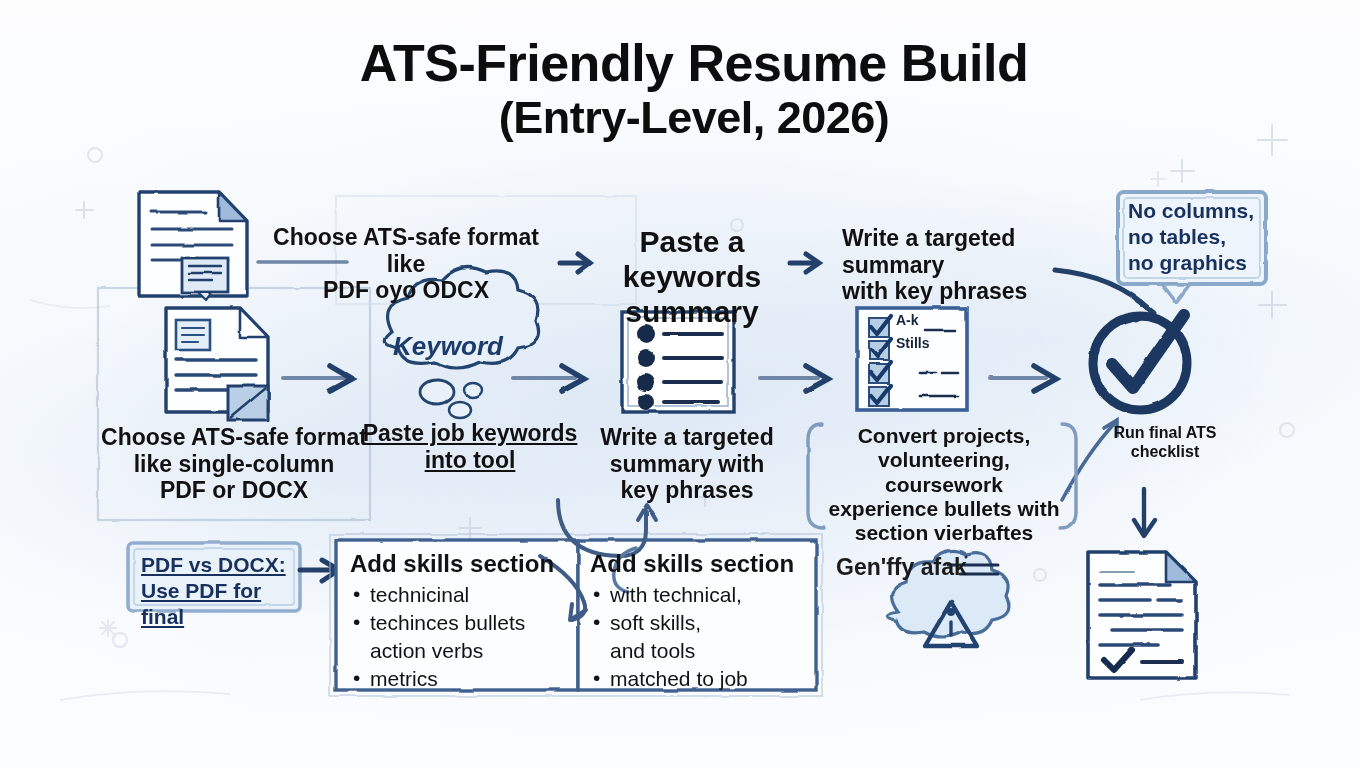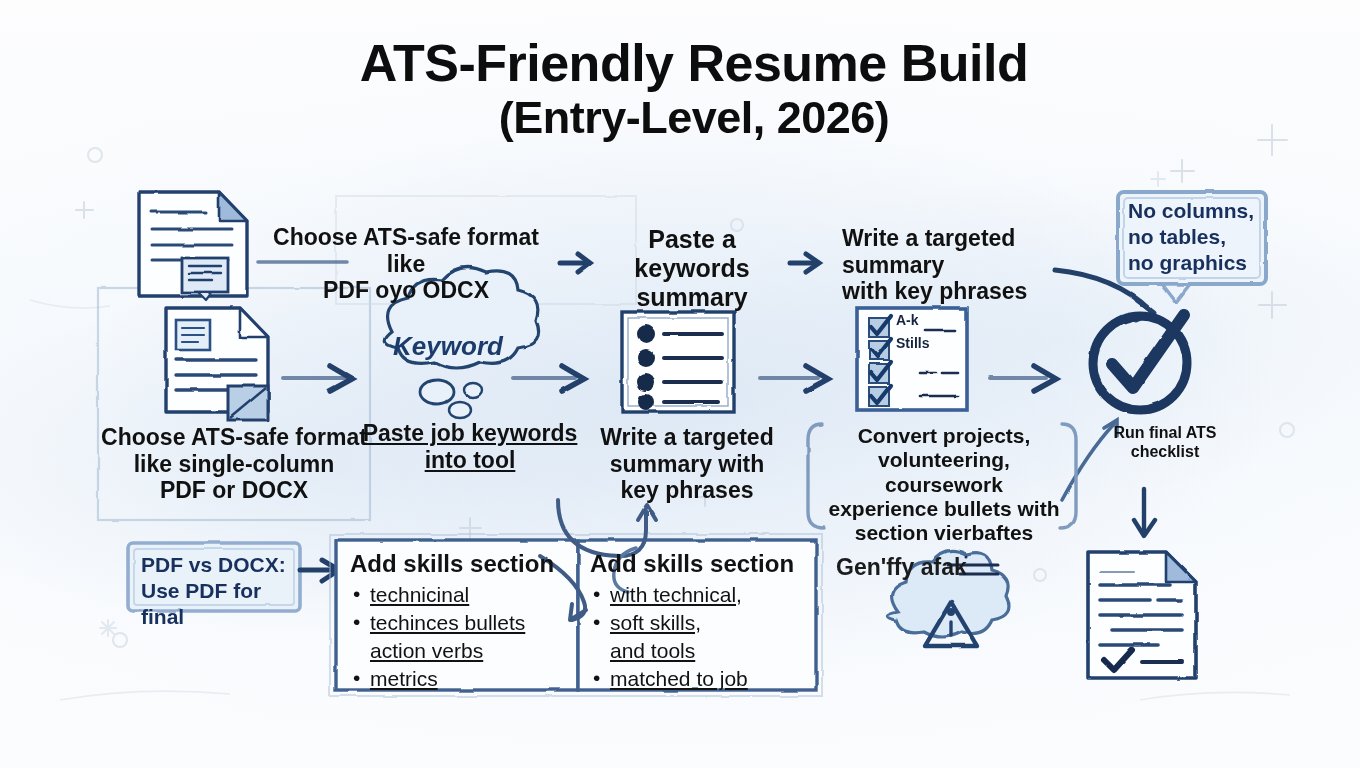--- a/index.html
+++ b/index.html
@@ -49,21 +49,21 @@
     color: #17305e;
     font-weight: bold;
     line-height: 1.24;
   }
   .boxtext {
     position: absolute;
     color: #121212;
     line-height: 1.2;
   }
   .boxtext .hd { font-weight: bold; font-size: 24px; display:block; }
-  .boxtext ul { margin: 0; padding: 0 0 0 20px; list-style: none; text-decoration: underline; }
+  .boxtext ul { margin: 0; padding: 0 0 0 20px; list-style: none; }
   .boxtext li { font-size: 21px; margin-top: 3px; position: relative; }
   .boxtext li.b::before {
     content: "\2022";
     position: absolute; left: -17px; top: -1px;
     font-size: 21px;
   }
   .boxtext li.cont { padding-left: 0; }
   .garble { position:absolute; font-weight:bold; font-size:23px; color:#1b1b1b; }
 </style>
 </head>
@@ -327,21 +327,21 @@
   <div class="title">
     <span>ATS-Friendly Resume Build</span>
     <span class="l2">(Entry-Level, 2026)</span>
   </div>
 
   <div class="lbl c" style="left:256px; top:224px; width:300px; font-size:23px;">
     <div>Choose ATS-safe format like</div>
     <div>PDF oyo ODCX</div>
   </div>
 
-  <div class="lbl c" style="left:592px; top:225px; width:200px; font-size:25px;">
+  <div class="lbl c" style="left:592px; top:225px; width:200px; font-size:30px;">
     <div>Paste a keywords</div>
     <div>summary</div>
   </div>
 
   <div class="lbl l" style="left:842px; top:225px; width:280px; font-size:23px;">
     <div>Write a targeted summary</div>
     <div>with key phrases</div>
   </div>
 
   <div class="callout" style="left:1128px; top:198px; width:132px; font-size:21px;">
@@ -377,21 +377,21 @@
     <div>volunteering, coursework</div>
     <div>experience bullets with</div>
     <div>section vierbaftes</div>
   </div>
 
   <div class="lbl c" style="left:1070px; top:424px; width:190px; font-size:16px;">
     <div>Run final ATS</div>
     <div>checklist</div>
   </div>
 
-  <div class="callout" style="left:141px; top:552px; width:160px; font-size:21px;">
+  <div class="callout" style="left:141px; top:552px; width:160px; font-size:21px;text-decoration:underline;">
     <div>PDF vs DOCX:</div>
     <div>Use PDF for final</div>
   </div>
 
   <div class="boxtext" style="left:350px; top:550px; width:220px;">
     <span class="hd">Add skills section</span>
     <ul>
       <li class="b">technicinal</li>
       <li class="b">techinces  bullets</li>
       <li class="cont">action verbs</li>

